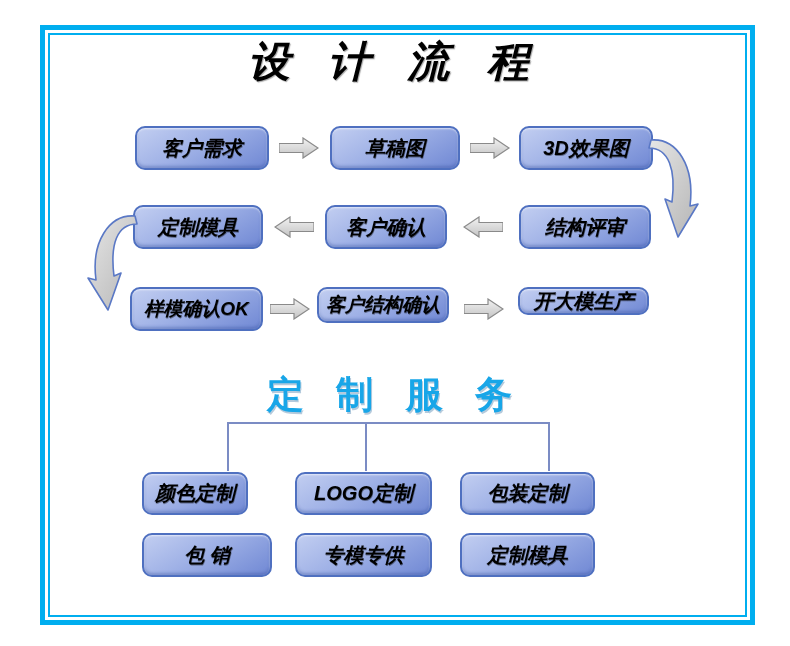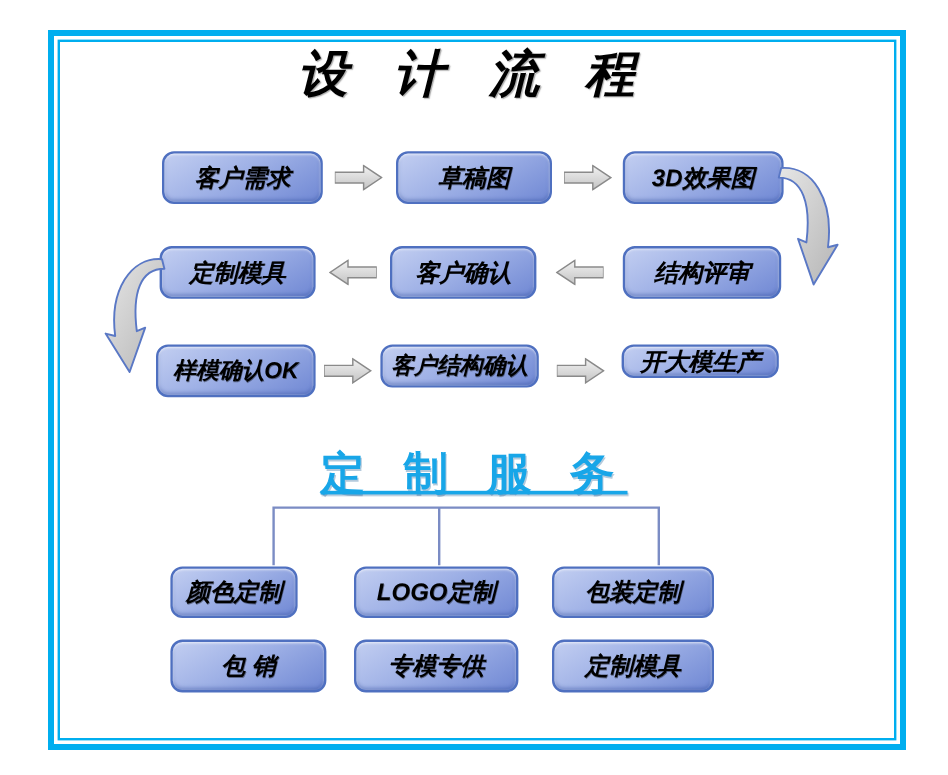--- a/index.html
+++ b/index.html
@@ -15,21 +15,21 @@
   .node{position:absolute;box-sizing:border-box;border:2px solid #4F70C0;border-radius:10px;
         background:linear-gradient(150deg,#c2cef1 0%,#9fb1e6 45%,#7088D4 100%);
         box-shadow:inset 0 1px 2px rgba(255,255,255,0.65), inset 0 -2px 3px rgba(40,70,150,0.35);
         display:flex;align-items:center;justify-content:center;
         font-weight:bold;color:#000;font-size:20px;white-space:nowrap;
         text-shadow:0.5px 0.5px 0 rgba(0,0,0,0.4);font-style:italic;}
   .node.small{font-size:19px;text-align:center;}
   .svgabs{position:absolute;}
   .service-title{position:absolute;left:0;top:370px;width:790px;text-align:center;
         font-size:37px;font-weight:bold;color:#18A6E8;letter-spacing:11px;
-        text-shadow:1px 1.5px 0 rgba(10,80,140,0.3);text-decoration:underline;}
+        text-shadow:1px 1.5px 0 rgba(10,80,140,0.3);}
 </style>
 </head>
 <body>
 
 <div class="page">
 
   <svg width="0" height="0" style="position:absolute">
     <defs>
       <linearGradient id="gradArrow" x1="0" y1="0" x2="0" y2="1">
         <stop offset="0" stop-color="#f2f2f2"></stop>

